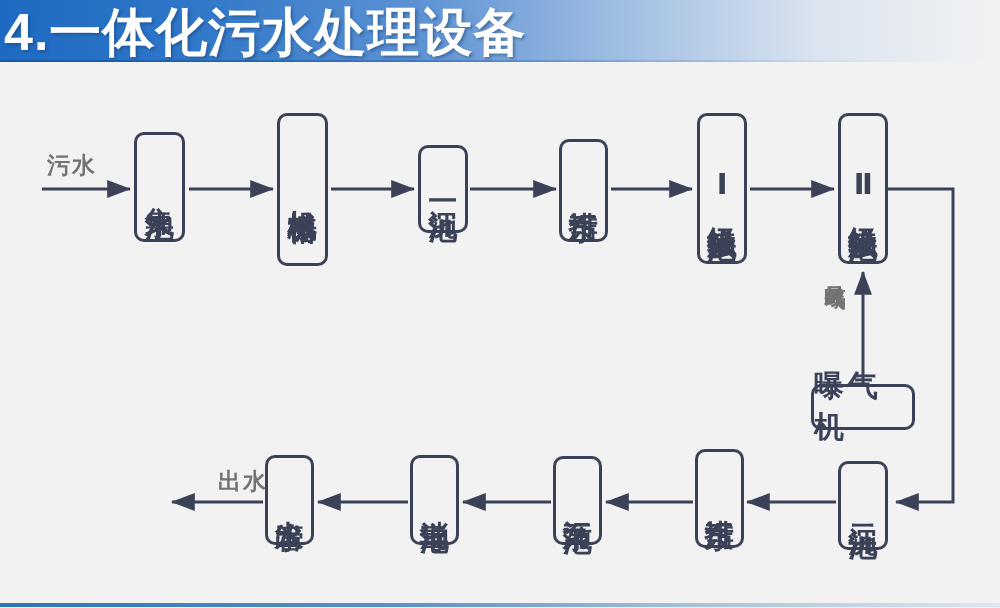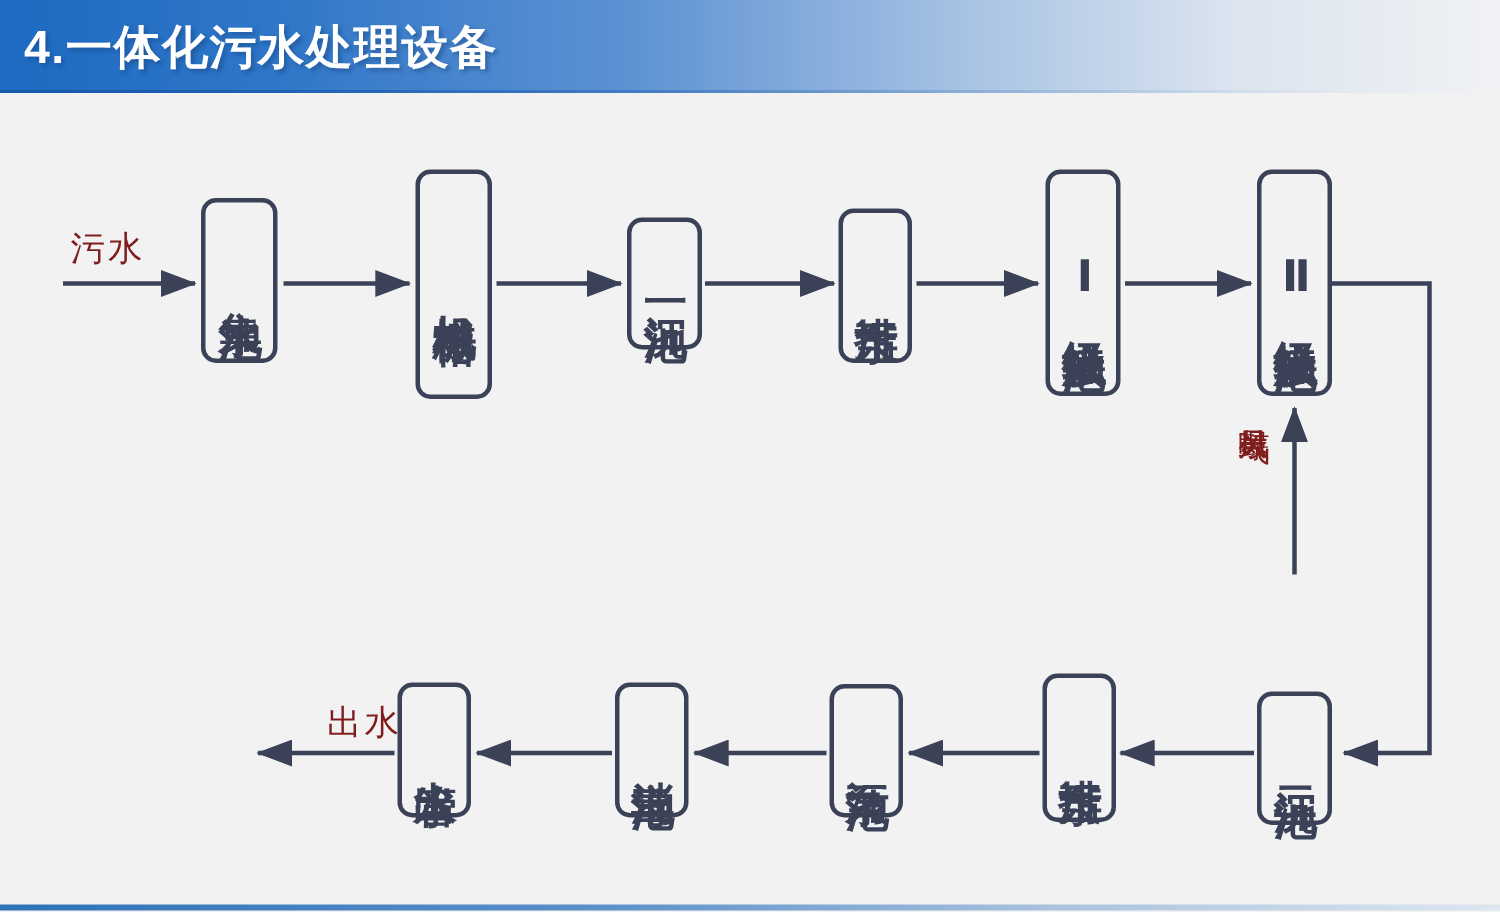--- a/index.html
+++ b/index.html
@@ -17,22 +17,22 @@
   .slide-header{
     position:absolute;left:0;top:0;width:1000px;height:62px;
     background:linear-gradient(90deg,#1e6ac2 0%,#2e76c8 18%,#5d92d3 42%,#a9c4e4 65%,#dbe4ef 82%,#f1f2f4 100%);
   }
   .slide-header::after{
     content:"";position:absolute;left:0;bottom:0;width:100%;height:2px;
     background:linear-gradient(90deg,rgba(16,80,158,.65) 0%,rgba(16,80,158,.25) 55%,rgba(16,80,158,0) 90%);
   }
   .slide-title{
     margin:0;
-    padding:6px 0 0 16px;
-    font-size:31px;
+    padding:6px 0 0 4px;
+    font-size:52px;
     font-weight:bold;
     color:#ffffff;
     letter-spacing:1px;
     text-shadow:2px 2px 3px rgba(20,60,110,.45);
     line-height:52px;
   }
   
   .bottom-bar{
     position:absolute;left:0;bottom:1px;width:1000px;height:4px;
     background:linear-gradient(90deg,#2e73b7 0%,#5b90c9 40%,#a9c2de 70%,#dde6ef 100%);
@@ -53,22 +53,22 @@
   }
   .node .vtext{
     writing-mode:vertical-rl;
     text-orientation:upright;
     letter-spacing:2px;
     line-height:1.05;
   }
   .node.h{font-size:30px;letter-spacing:4px;}
   .flow-label{
     position:absolute;
-    color:#7f1d1d;
-    font-weight:normal;
+    color:#737373;
+    font-weight:bold;
     font-size:23px;
     letter-spacing:2px;
   }
   .flow-label.v{
     writing-mode:vertical-rl;
     text-orientation:upright;
     font-size:21px;
     letter-spacing:1px;
     line-height:1.0;
   }
@@ -123,20 +123,23 @@
   <div class="node" style="left:559px;top:139px;width:49px;height:103px;">
     <span class="vtext">排污泵</span>
   </div>
   <div class="node" style="left:697px;top:113px;width:50px;height:151px;">
     <span class="vtext">Ⅰ级接触池</span>
   </div>
   <div class="node" style="left:838px;top:113px;width:50px;height:151px;">
     <span class="vtext">Ⅱ级接触池</span>
   </div>
 
+  <div class="node h" style="left:811px;top:384px;width:104px;height:46px;">
+    <span>曝气机</span>
+  </div>
 
   <div class="node" style="left:838px;top:461px;width:50px;height:89px;">
     <span class="vtext">二沉池</span>
   </div>
   <div class="node" style="left:695px;top:449px;width:49px;height:99px;">
     <span class="vtext">排污泵</span>
   </div>
   <div class="node" style="left:553px;top:456px;width:49px;height:89px;">
     <span class="vtext">污泵池</span>
   </div>

